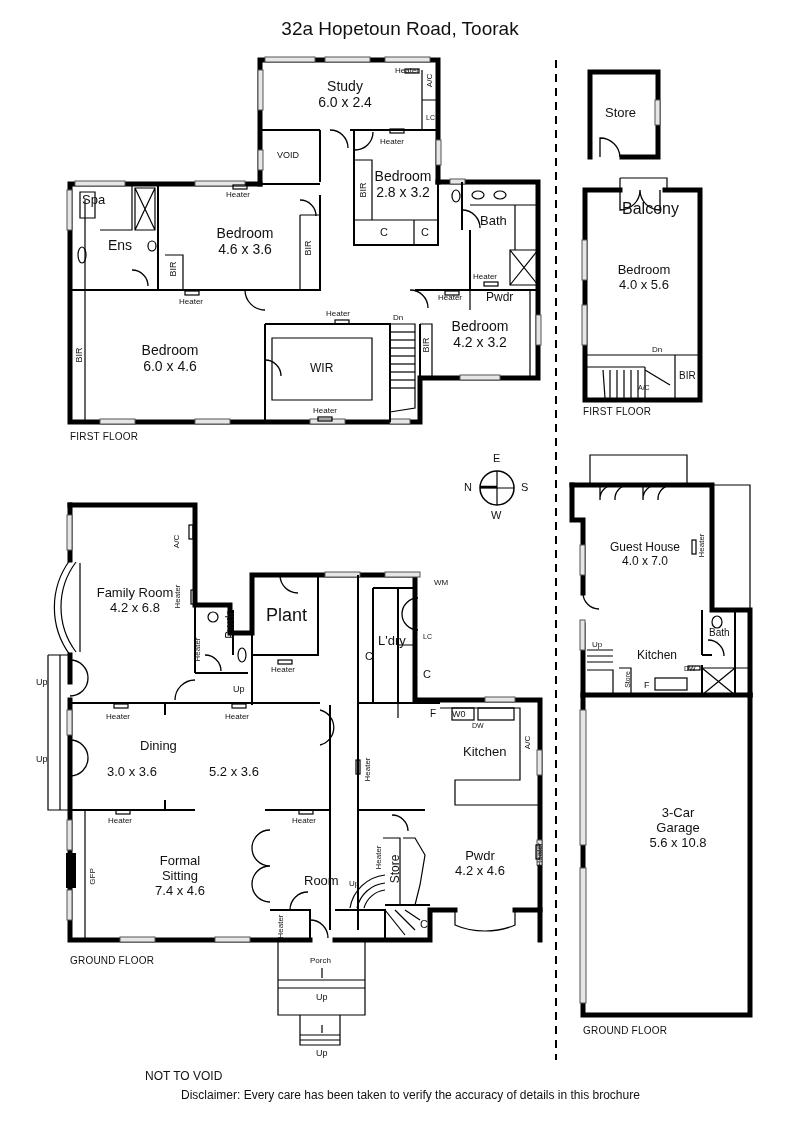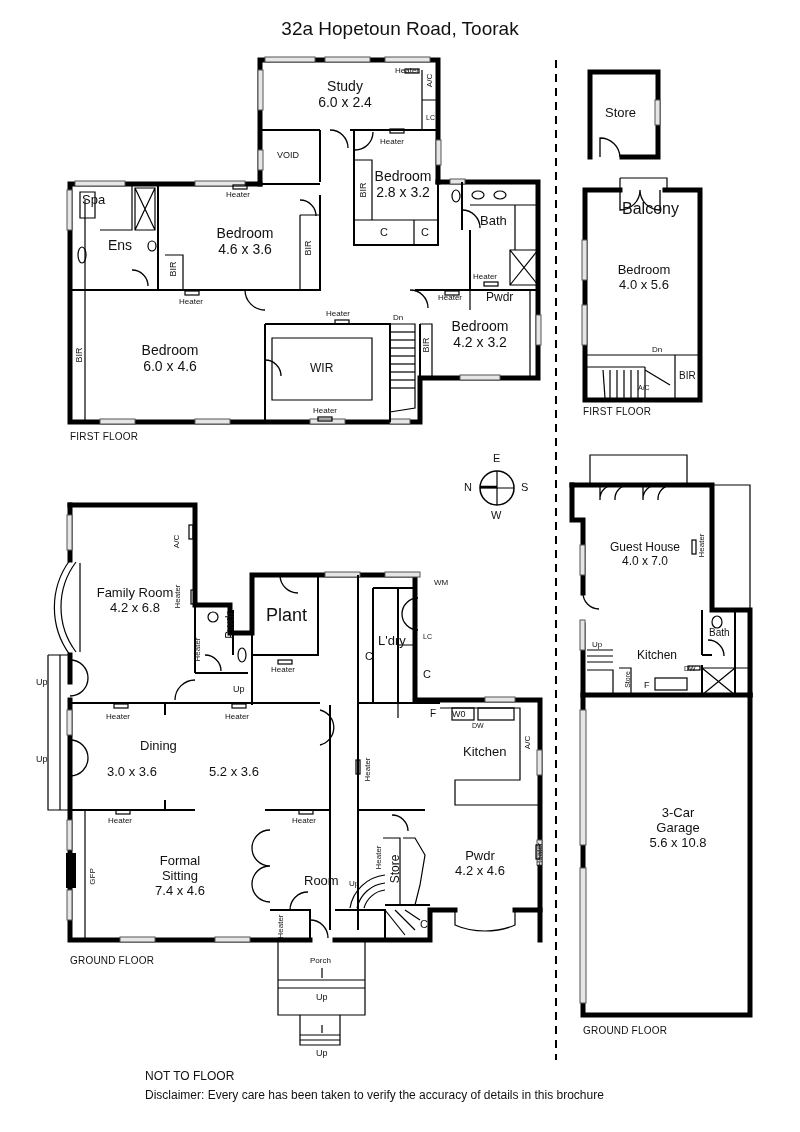--- a/index.html
+++ b/index.html
@@ -358,14 +358,14 @@
 <div style="position:absolute;left:603px;top:683px;width:150px;text-align:center;font-size:13px;line-height:15px;top:805px;">
   <div style="white-space:pre-line;width:60px;margin:0 auto;">3-Car Garage</div>
   <div>5.6 x 10.8</div>
 </div>
 <div style="position:absolute;left:689px;top:541px;font-size:8px;transform:rotate(-90deg);">Heater</div>
 <div style="position:absolute;left:592px;top:640px;font-size:8px;">Up</div>
 <div style="position:absolute;left:684px;top:665px;font-size:7px;">DW</div>
 <div style="position:absolute;left:644px;top:680px;font-size:9px;">F</div>
 <div class="floor-label" style="left:583px;top:1025px;">GROUND FLOOR</div>
 
-<div class="footer" style="top:1069px;">NOT TO FLOOR</div>
-<div class="footer" style="top:1088px;">Disclaimer: Every care has been taken to verify the accuracy of details in this brochure</div>
+<div class="footer" style="top:1069px;">NOT TO VOID</div>
+<div class="footer" style="top:1088px;margin-left:36px;">Disclaimer: Every care has been taken to verify the accuracy of details in this brochure</div>
 
 </body></html>

